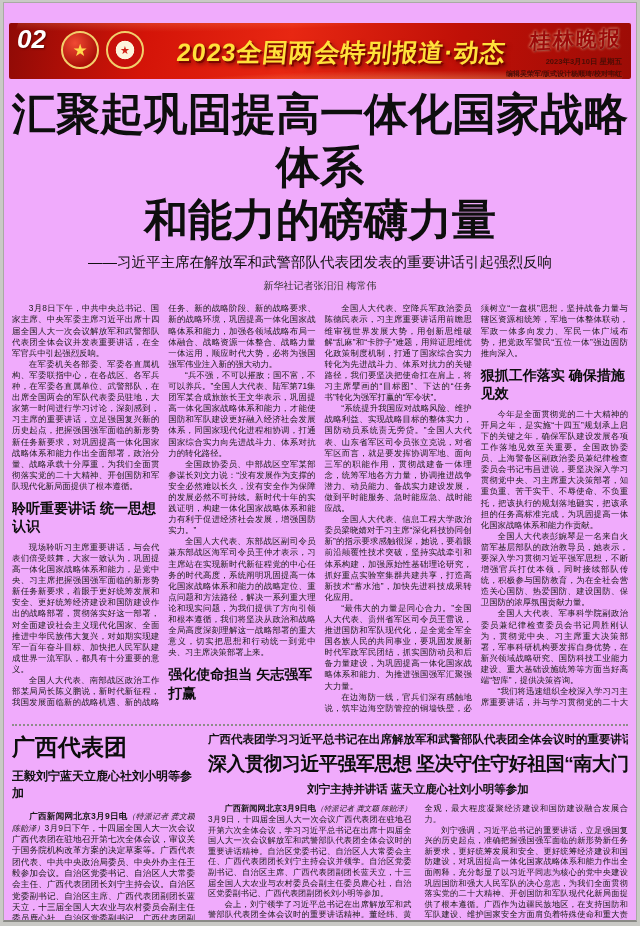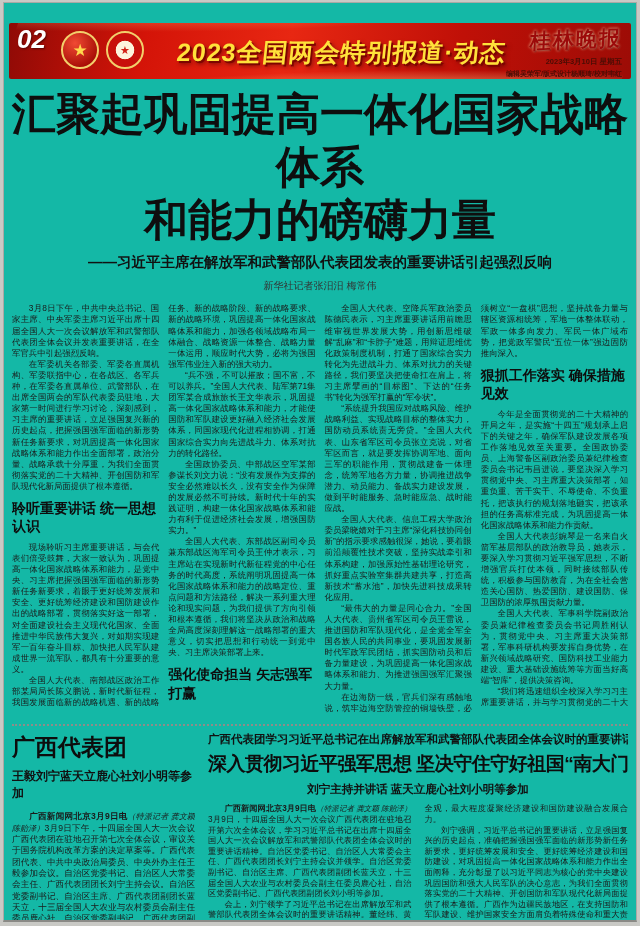--- a/index.html
+++ b/index.html
@@ -3,21 +3,21 @@
 <meta charset="utf-8">
 <style>
   * { margin:0; padding:0; box-sizing:border-box; }
   html,body { background:#c9c9c5; }
   .page {
     position:relative; width:640px; height:926px; margin:0 auto;
     background:#c9c9c5; overflow:hidden;
     font-family:"Liberation Sans","DejaVu Sans",sans-serif; color:#1c1c1c;
   }
   .paper {
-    position:absolute; inset:2px 3px 4px 3px; background:#14b8a6;
+    position:absolute; inset:2px 3px 4px 3px; background:#f0abfc;
     border:1px solid #a9a9a5; border-bottom:2px solid #8a8a86; overflow:hidden;
   }
 
   
   .banner {
     position:relative; height:56px; margin:20px 5px 0 5px; border-radius:2px;
     background:linear-gradient(100deg,#8f0a06 0%,#d41408 22%,#e82712 45%,#c01007 72%,#9c0c06 100%);
     overflow:hidden;
   }
   .banner::before {
@@ -56,21 +56,21 @@
     transform:rotate(-2deg) skewX(-5deg);
     text-shadow:0 0 3px rgba(255,236,190,.9), 1px 1px 0 rgba(90,0,0,.5);
     white-space:nowrap;
   }
   .banner-date  { margin-top:3px; font-size:7.5px; font-weight:bold; color:#4a0d05; }
   .banner-staff { margin-top:2px; font-size:7px;  font-weight:bold; color:#4a0d05; }
 
   
   .head-block { text-align:center; margin-top:9px; }
   .h1line { font-size:44px; line-height:1.2; font-weight:900; color:#0e0e0e; letter-spacing:0; }
-  .subhead { margin-top:7px; font-size:14.5px; font-weight:bold; color:#111; }
+  .subhead { margin-top:7px; font-size:14.5px; font-weight:normal; color:#111; }
   .byline  { margin-top:7px; font-size:10px; color:#333; }
 
   
   .main-cols {
     margin:10px 8px 0 8px; height:414px; overflow:hidden;
     column-count:4; column-gap:9px; column-fill:auto;
     font-size:8.4px; line-height:11.1px; text-align:justify; color:#1a1a1a;
   }
   .main-cols p.para { text-indent:2em; }
   .sec-h {

